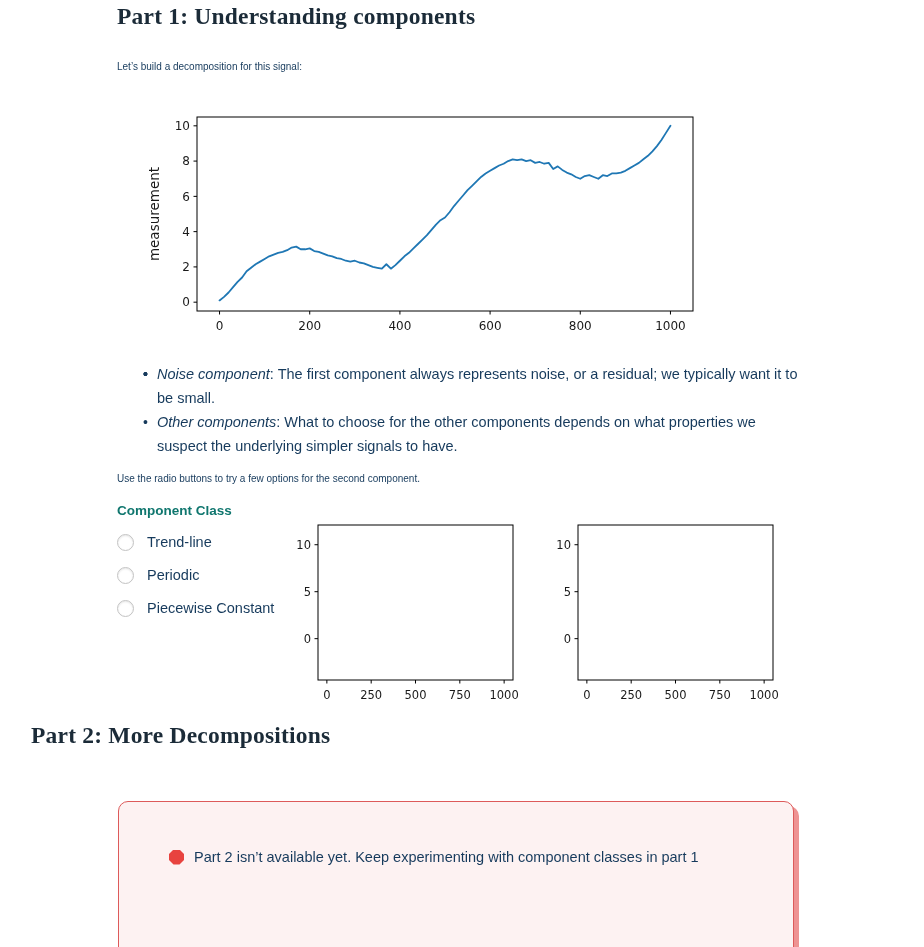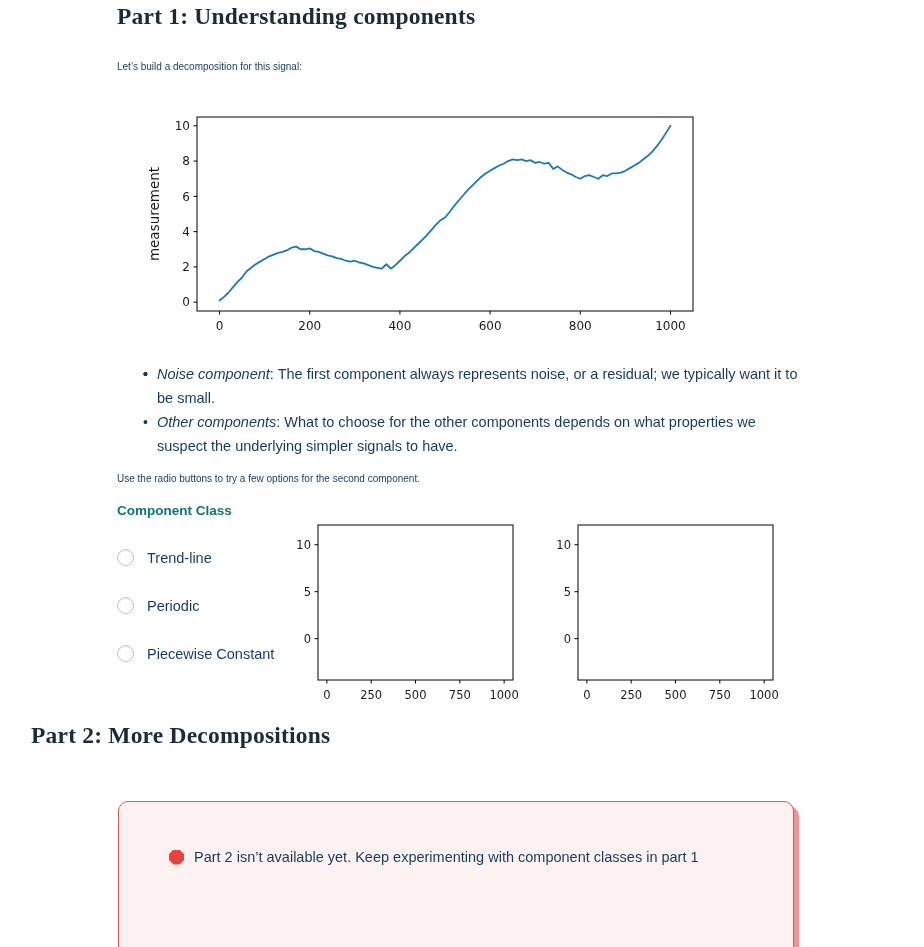--- a/index.html
+++ b/index.html
@@ -26,21 +26,21 @@
   }
   ul.bullets li .marker {
     position:absolute; left:26px; top:0; font-size:14px;
   }
   ul.bullets em { }
   ul.bullets strong { font-weight:bold; }
   #radio-instruction { margin-top:10px; }
   .controls-row { display:flex; align-items:flex-start; margin:13px 0 0 117px; }
   .radio-col { width:170px; }
   .group-label { font-size:13.5px; font-weight:bold; color:#0f766e; }
-  .radio-item { display:flex; align-items:center; margin-top:31px; cursor:pointer; }
+  .radio-item { display:flex; margin-top:16px; cursor:pointer; }
   .radio-item:first-of-type { margin-top:24px; }
   .radio-circle {
     width:17px; height:17px; border-radius:50%;
     border:1px solid #c3c3c3; background:#ffffff;
     box-shadow:inset 0 1px 2px rgba(0,0,0,0.10);
     flex:0 0 17px;
   }
   .radio-label { font-size:14.5px; margin-left:13px; }
   .chart-small { margin-top:14px; }
   .chart-small + .chart-small { margin-left:12px; }

